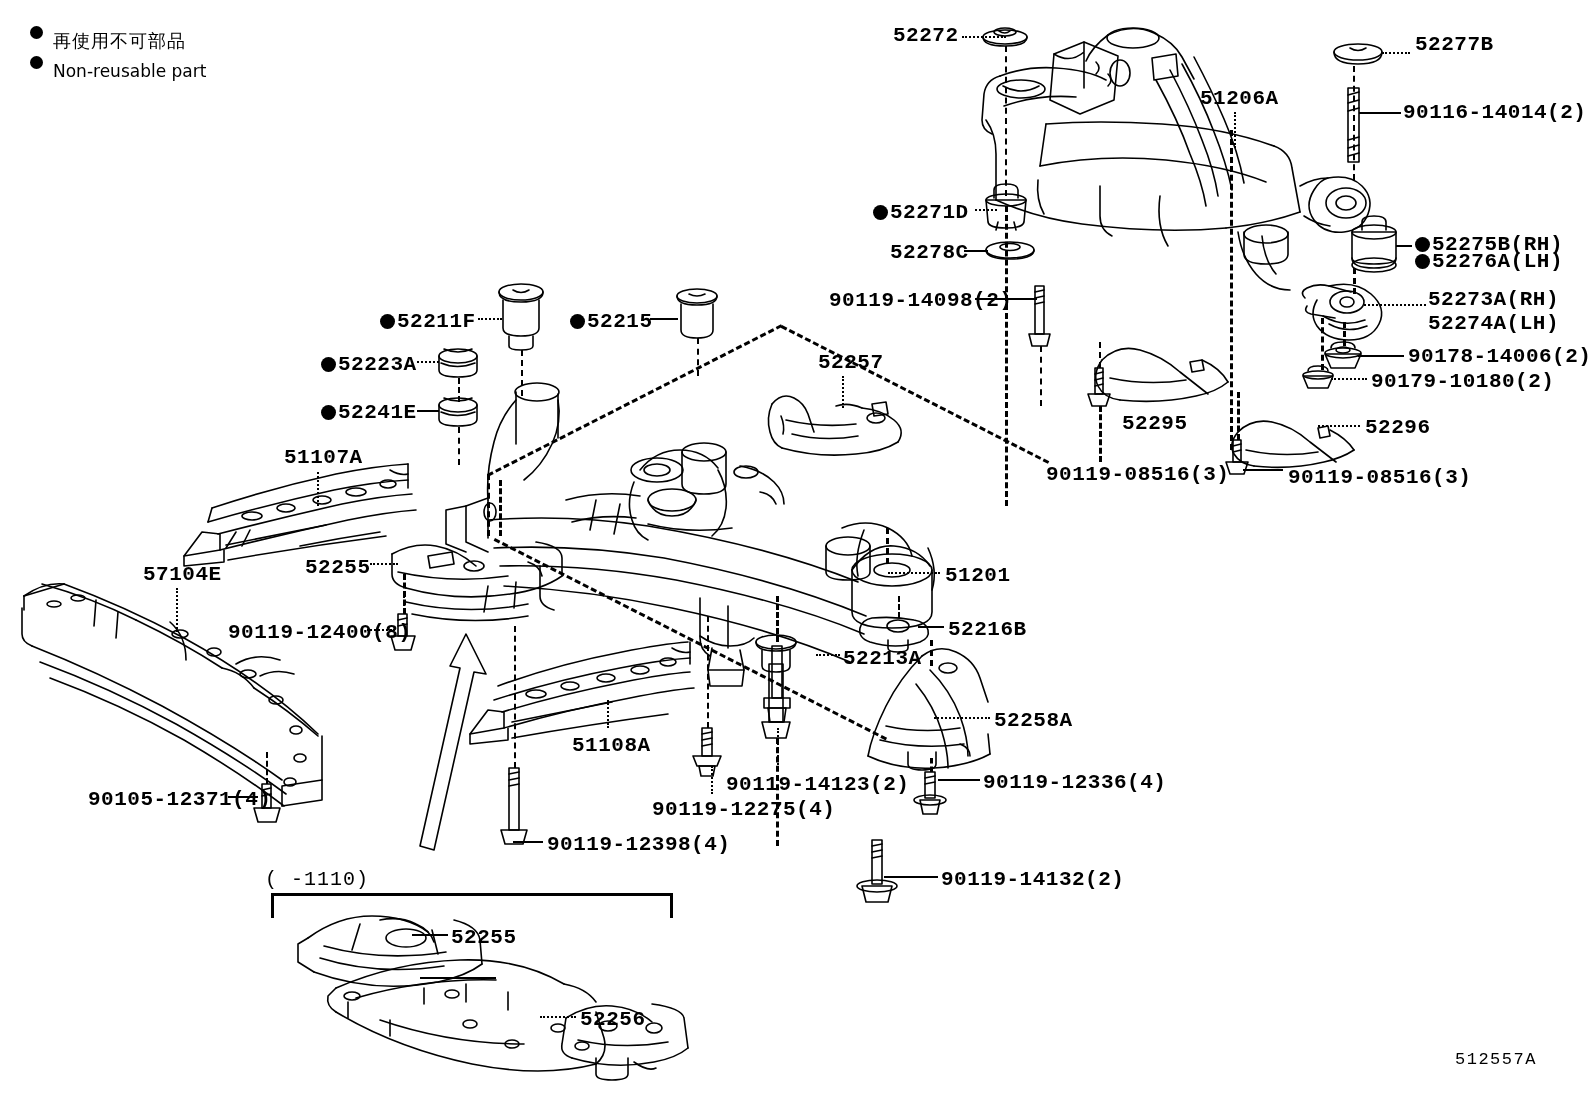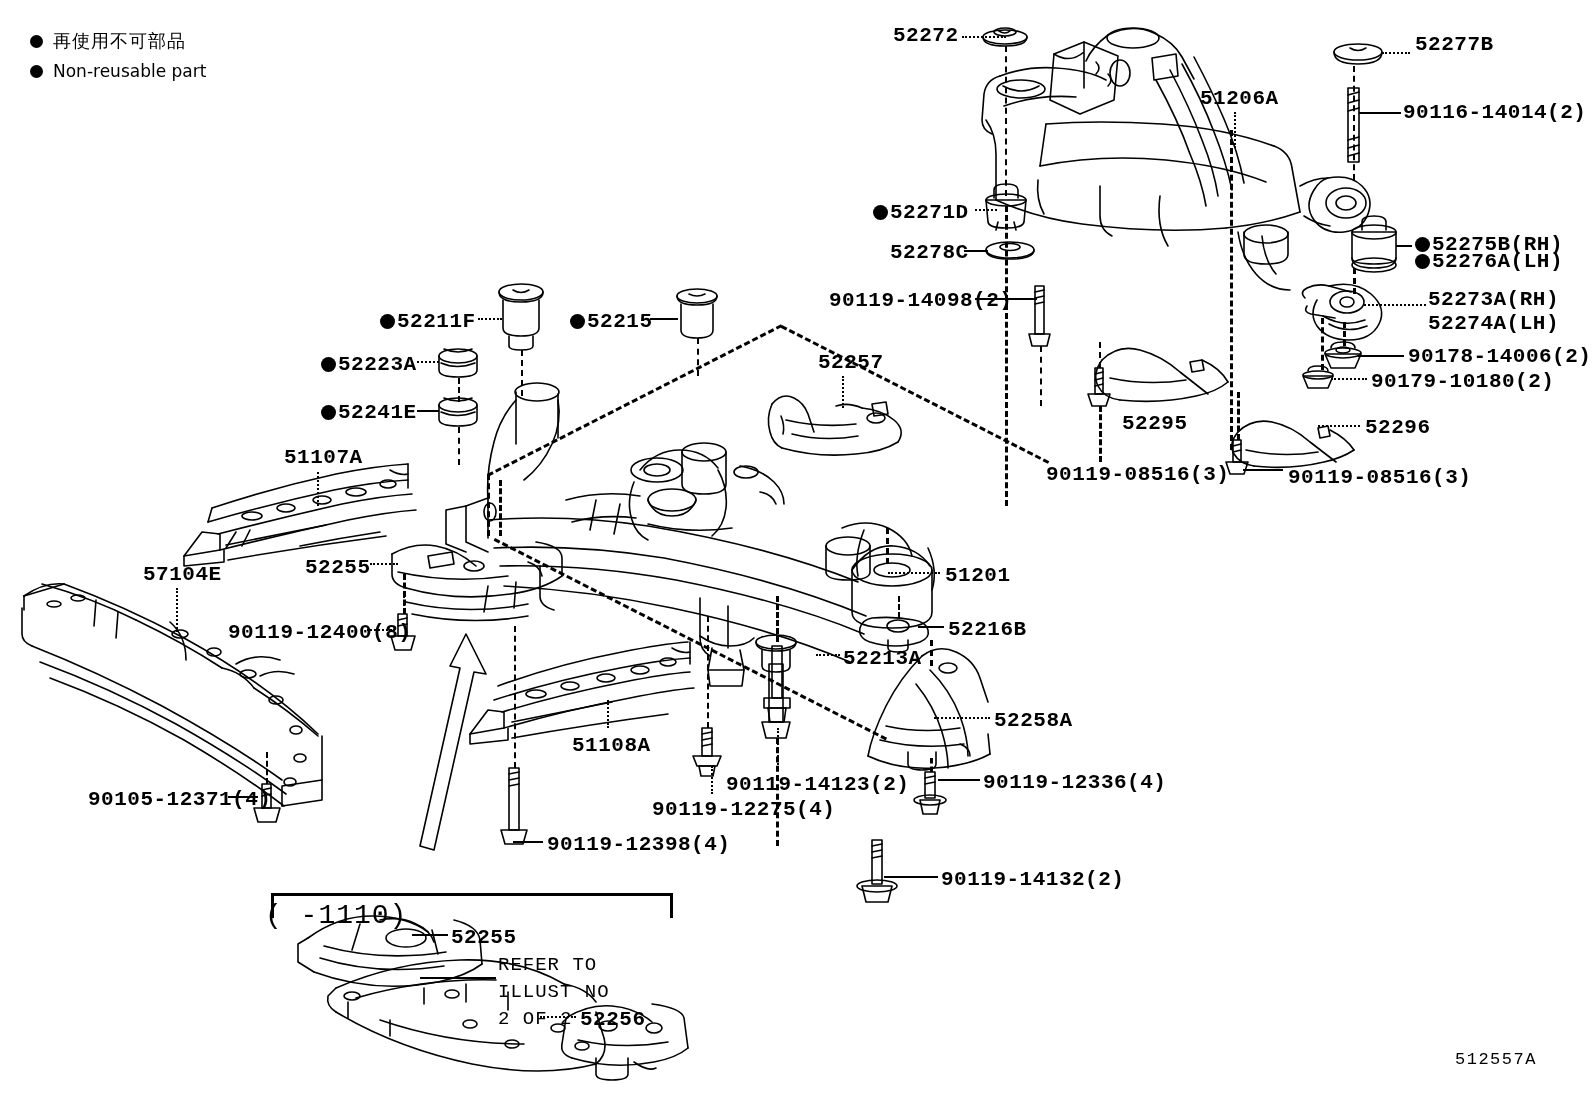--- a/index.html
+++ b/index.html
@@ -19,21 +19,21 @@
   }
   
   .legend {
     position: absolute;
     left: 30px;
     top: 26px;
     line-height: 30px;
   }
   .legend-row {
     display: flex;
-    align-items: center;
+    align-items: flex-start;
     gap: 10px;
     white-space: nowrap;
   }
   .legend-dot {
     width: 13px;
     height: 13px;
     border-radius: 50%;
     background: #000;
     flex: 0 0 auto;
   }
@@ -105,24 +105,23 @@
   }
   
   .group-bracket {
     position: absolute;
     border: 3px solid #000;
     border-bottom: none;
     height: 22px;
   }
   .group-label {
     position: absolute;
-    font-size: 28px;
+    font-size: 20px;
     letter-spacing: 1px;
     white-space: nowrap;
-    margin-top: 32px;
   }
   .refer {
     position: absolute;
     font-size: 19px;
     line-height: 27px;
     letter-spacing: 1px;
     white-space: nowrap;
   }
   .sheet-id {
     position: absolute;
@@ -662,25 +661,20 @@
   <div class="leader dot-v" style="left:711px; top:766px; height:28px;"></div>
   <div class="leader solid-h" style="left:513px; top:841px; width:30px;"></div>
   <div class="leader solid-h" style="left:884px; top:876px; width:54px;"></div>
   <div class="leader solid-h" style="left:412px; top:934px; width:36px;"></div>
   <div class="leader solid-h" style="left:420px; top:977px; width:76px;"></div>
   <div class="leader dot-h" style="left:540px; top:1016px; width:36px;"></div>
 
   <div class="group-label" style="left:265px; top:868px;">(   -1110)</div>
   <div class="group-bracket" style="left:271px; top:893px; width:396px;"></div>
 
-  <div class="refer" style="left:498px; top:952px;">
-    <div>REFER TO</div>
-    <div>ILLUST NO</div>
-    <div>2 OF 2</div>
-  </div>
 
   <div class="sheet-id" style="left:1455px; top:1050px;">512557A</div>
 
   <div id="callout-layer">
       <div class="callout" style="left: 893px; top: 23px;"><span>52272</span></div>
       <div class="callout" style="left: 1415px; top: 32px;"><span>52277B</span></div>
       <div class="callout" style="left: 1200px; top: 86px;"><span>51206A</span></div>
       <div class="callout" style="left: 1403px; top: 100px;"><span>90116-14014(2)</span></div>
       <div class="callout" style="left: 873px; top: 200px;"><span class="nr"></span><span>52271D</span></div>
       <div class="callout" style="left: 1415px; top: 225px; margin-top: 7px;"><span class="nr"></span><span>52275B(RH)</span></div>

